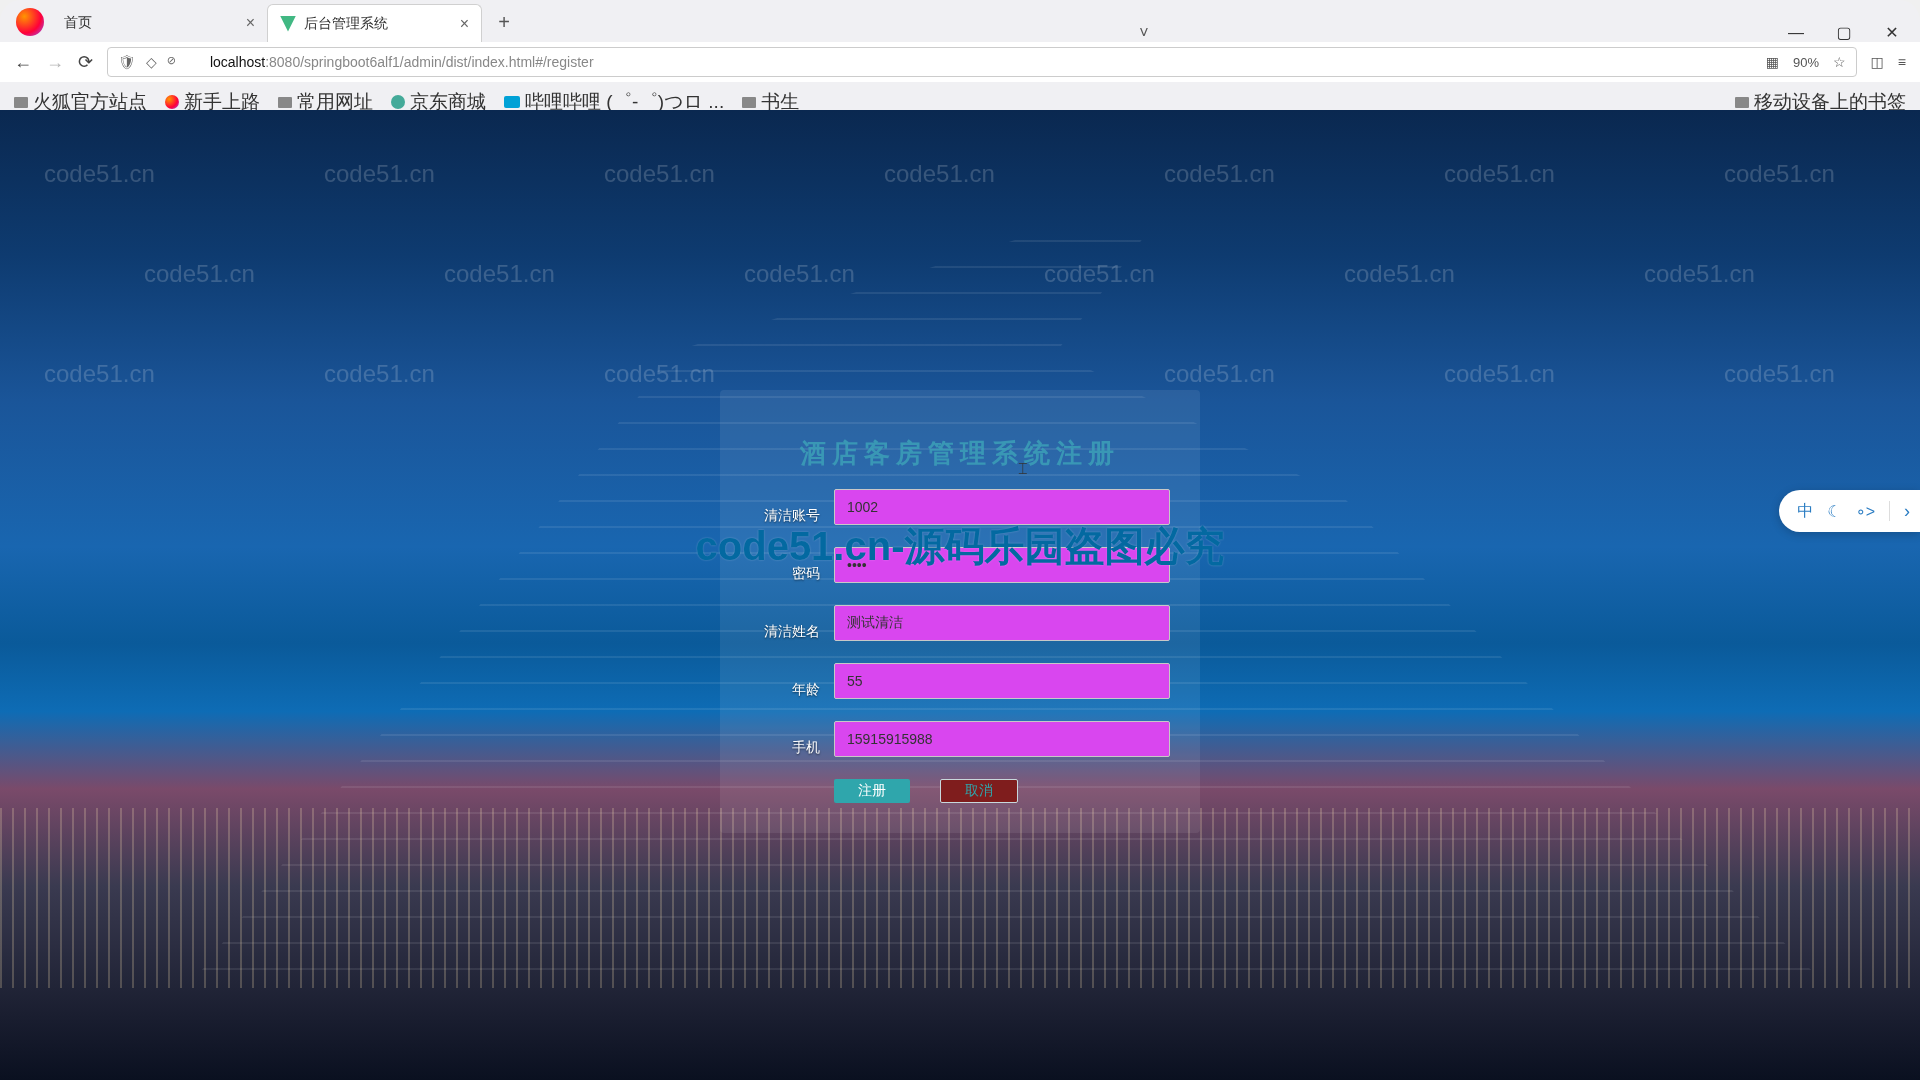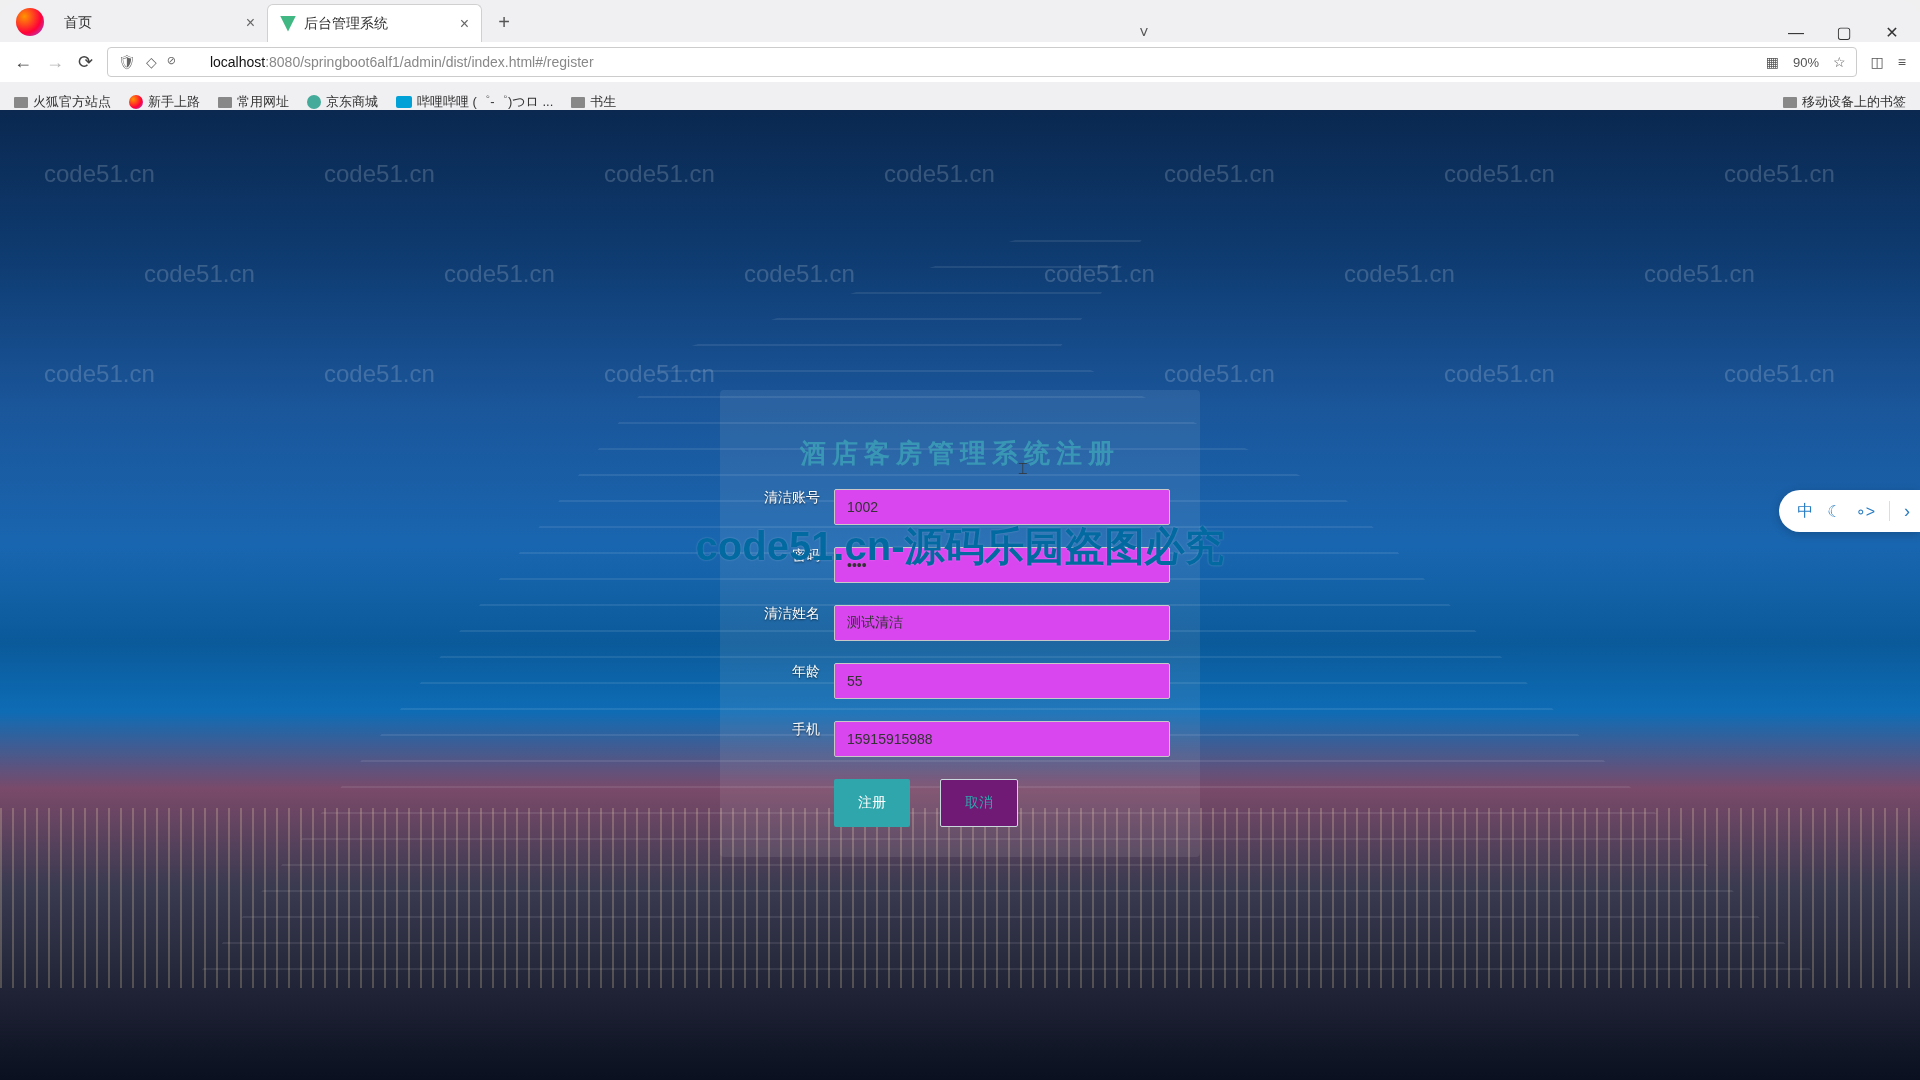--- a/index.html
+++ b/index.html
@@ -21,21 +21,21 @@
 
 .addr-bar { height: 40px; background: #ffffff; display: flex; align-items: center; padding: 0 14px; gap: 14px; }
 .nav-btn { font-size: 18px; color: #444; cursor: pointer; }
 .addr-field { flex: 1; height: 30px; border: 1px solid #ccc; border-radius: 4px; display: flex; align-items: center; padding: 0 10px; gap: 10px; font-size: 14px; color: #333; background: #fff; }
 .addr-icons-left { display: flex; gap: 10px; color: #666; }
 .url-host { color: #111; padding-left: 24px; }
 .url-path { color: #888; }
 .qricon, .zoompct, .star, .hambox, .burger { color: #555; font-size: 14px; }
 .zoompct { font-size: 13px; }
 
-.bookmarks { height: 40px; display: flex; align-items: center; gap: 18px; padding: 0 14px; font-size: 13px; color: #333; background: #f0f0f3; }
+.bookmarks { height: 40px; display: flex; align-items: center; gap: 18px; padding: 0 14px; font-size: 19px; color: #333; background: #f0f0f3; }
 .bm { display: flex; align-items: center; gap: 5px; }
 .bm-folder { width: 14px; height: 11px; background: #888; border-radius: 1px; }
 .bm-ff { width: 14px; height: 14px; background: radial-gradient(circle at 30% 30%, #ff9500, #ff0039 60%, #9059ff); border-radius: 50%; }
 .bm-jd { width: 14px; height: 14px; background: #4a9; border-radius: 50%; }
 .bm-bili { width: 16px; height: 12px; background: #00a1d6; border-radius: 2px; }
 .bm-spacer { flex: 1; }
 
 
 .content { position: relative; height: 970px; overflow: hidden; }
 .bg { position: absolute; inset: 0; background: linear-gradient(180deg, #0a2850 0%, #0e3b70 15%, #1a5599 30%, #1966b0 45%, #0a5a9a 55%, #0e6cb5 62%, #7a4a6a 70%, #3a3a50 80%, #0a1020 100%); }
@@ -47,27 +47,27 @@
 .bg::after { content: ""; position: absolute; left: 0; right: 0; top: 72%; height: 180px;
   background: repeating-linear-gradient(90deg, rgba(255,230,180,0.45) 0 2px, transparent 2px 12px);
   opacity: 0.5;
 }
 .watermarks { position: absolute; inset: 0; pointer-events: none; margin-left: 24px; }
 .wm { position: absolute; color: rgba(255,255,255,0.18); font-size: 24px; font-weight: 400; }
 .red-wm { position: absolute; color: #0369a1; font-size: 40px; font-weight: bold; left: 50%; top: 409px; transform: translateX(-50%); white-space: nowrap; text-shadow: 0 0 2px rgba(255,255,255,0.3); pointer-events: none; z-index: 50; }
 
 .form-panel { position: absolute; left: 50%; top: 280px; transform: translateX(-50%); width: 480px; padding: 10px 30px 30px; background: rgba(255,255,255,0.08); border-radius: 4px; }
 .panel-title { text-align: center; color: #3ca0b8; font-size: 26px; font-weight: bold; letter-spacing: 6px; margin-bottom: 18px; opacity: 0.85; margin-top: 36px; }
-.form-row { display: flex; align-items: flex-start; margin-bottom: 22px; gap: 14px; }
+.form-row { display: flex; align-items: flex-end; margin-bottom: 22px; gap: 14px; }
 .form-label { width: 70px; text-align: right; color: #fff; font-size: 14px; text-shadow: 0 1px 2px rgba(0,0,0,0.6); }
 .form-input { flex: 1; height: 36px; background: #d946ef; border: 1px solid #c8c8c8; border-radius: 2px; padding: 0 12px; font-size: 14px; color: #333; outline: none; }
 .btn-row { display: flex; gap: 30px; padding-left: 84px; }
-.btn { height: 48px; padding: 0 24px; border: none; border-radius: 2px; font-size: 14px; cursor: pointer; }
+.btn { height: 24px; padding: 0 24px; border: none; border-radius: 2px; font-size: 14px; cursor: pointer; }
 .btn-primary { background: #2fa6ac; color: #fff; }
-.btn-default { background: #701a75; color: #2fa6ac; border: 1px solid #c8d8dc; }
+.btn-default { background: #7f1d1d; color: #2fa6ac; border: 1px solid #c8d8dc; }
 .cursor-caret { position: absolute; left: 298px; top: 70px; font-size: 16px; color: #333; pointer-events: none; }
 
 .floating-pill { position: absolute; right: 0; top: 380px; height: 42px; background: #fff; border-radius: 22px 0 0 22px; box-shadow: 0 2px 10px rgba(0,0,0,0.2); display: flex; align-items: center; padding: 0 10px 0 18px; gap: 14px; color: #2a7cc2; font-size: 16px; z-index: 60; }
 .pill-sep { width: 1px; height: 20px; background: #ddd; }
 .pill-arrow { color: #2a7cc2; font-size: 18px; }
 </style>
 </head>
 <body>
 
 <div class="browser-chrome">

